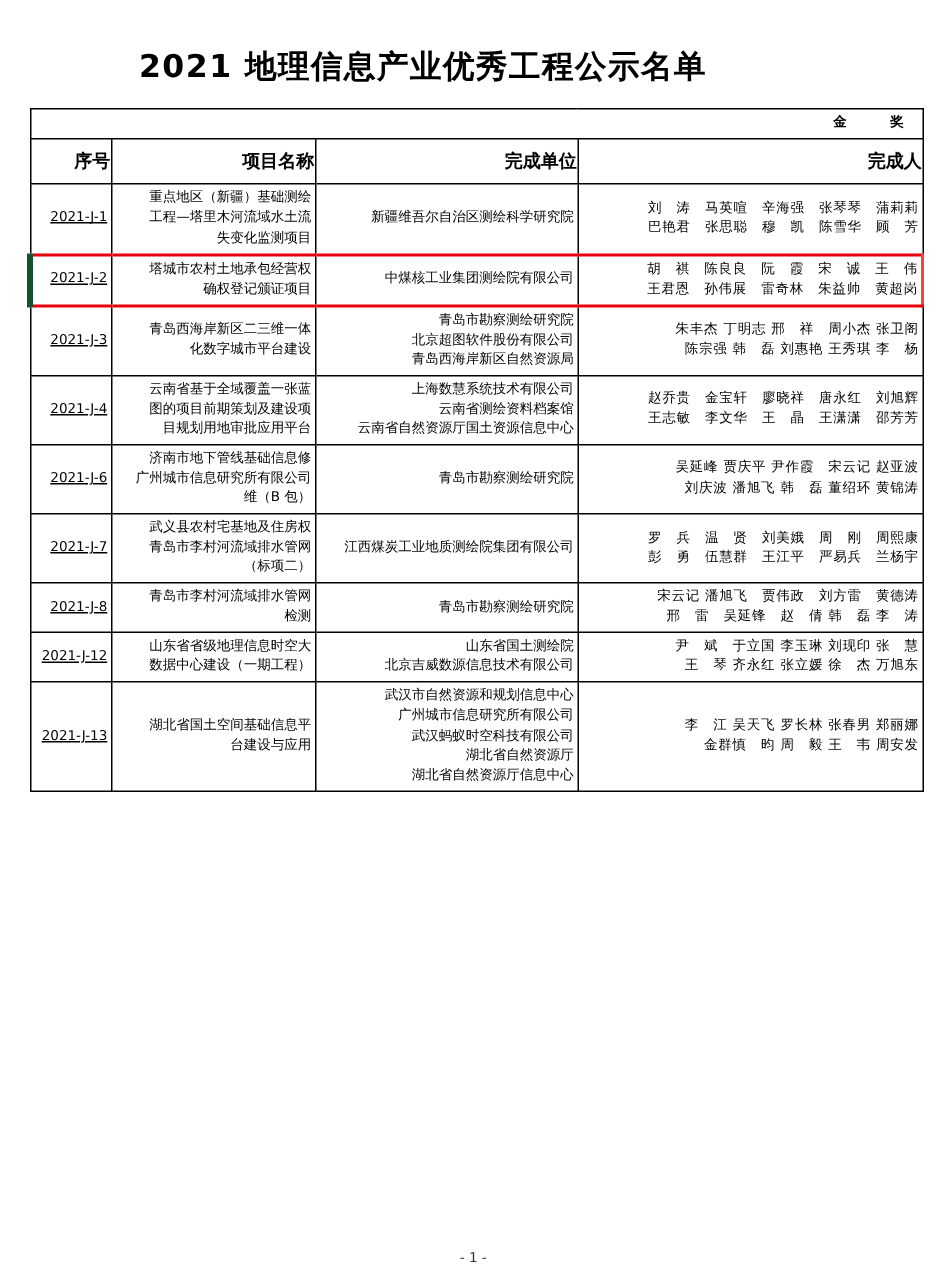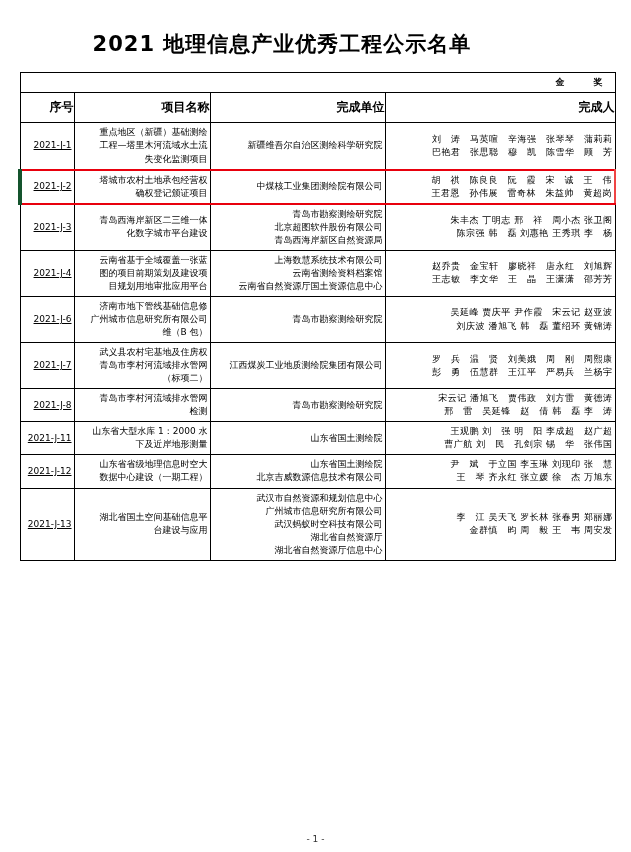--- a/index.html
+++ b/index.html
@@ -219,34 +219,20 @@
           </td>
           <td class="unit">
             <div>青岛市勘察测绘研究院</div>
           </td>
           <td class="people">
             <div>宋云记 潘旭飞　贾伟政　刘方雷　黄德涛</div>
             <div>邢　雷　吴延锋　赵　倩 韩　磊 李　涛</div>
           </td>
         </tr>
         <tr>
-          <td class="no">2021-J-11</td>
-          <td class="proj">
-            <div>山东省大型水库 1：2000 水</div>
-            <div>下及近岸地形测量</div>
-          </td>
-          <td class="unit">
-            <div>山东省国土测绘院</div>
-          </td>
-          <td class="people">
-            <div>王观鹏 刘　强 明　阳 李成超　赵广超</div>
-            <div>曹广航 刘　民　孔剑宗 锡　华　张伟国</div>
-          </td>
-        </tr>
-        <tr>
           <td class="no">2021-J-12</td>
           <td class="proj">
             <div>山东省省级地理信息时空大</div>
             <div>数据中心建设（一期工程）</div>
           </td>
           <td class="unit">
             <div>山东省国土测绘院</div>
             <div>北京吉威数源信息技术有限公司</div>
           </td>
           <td class="people">

